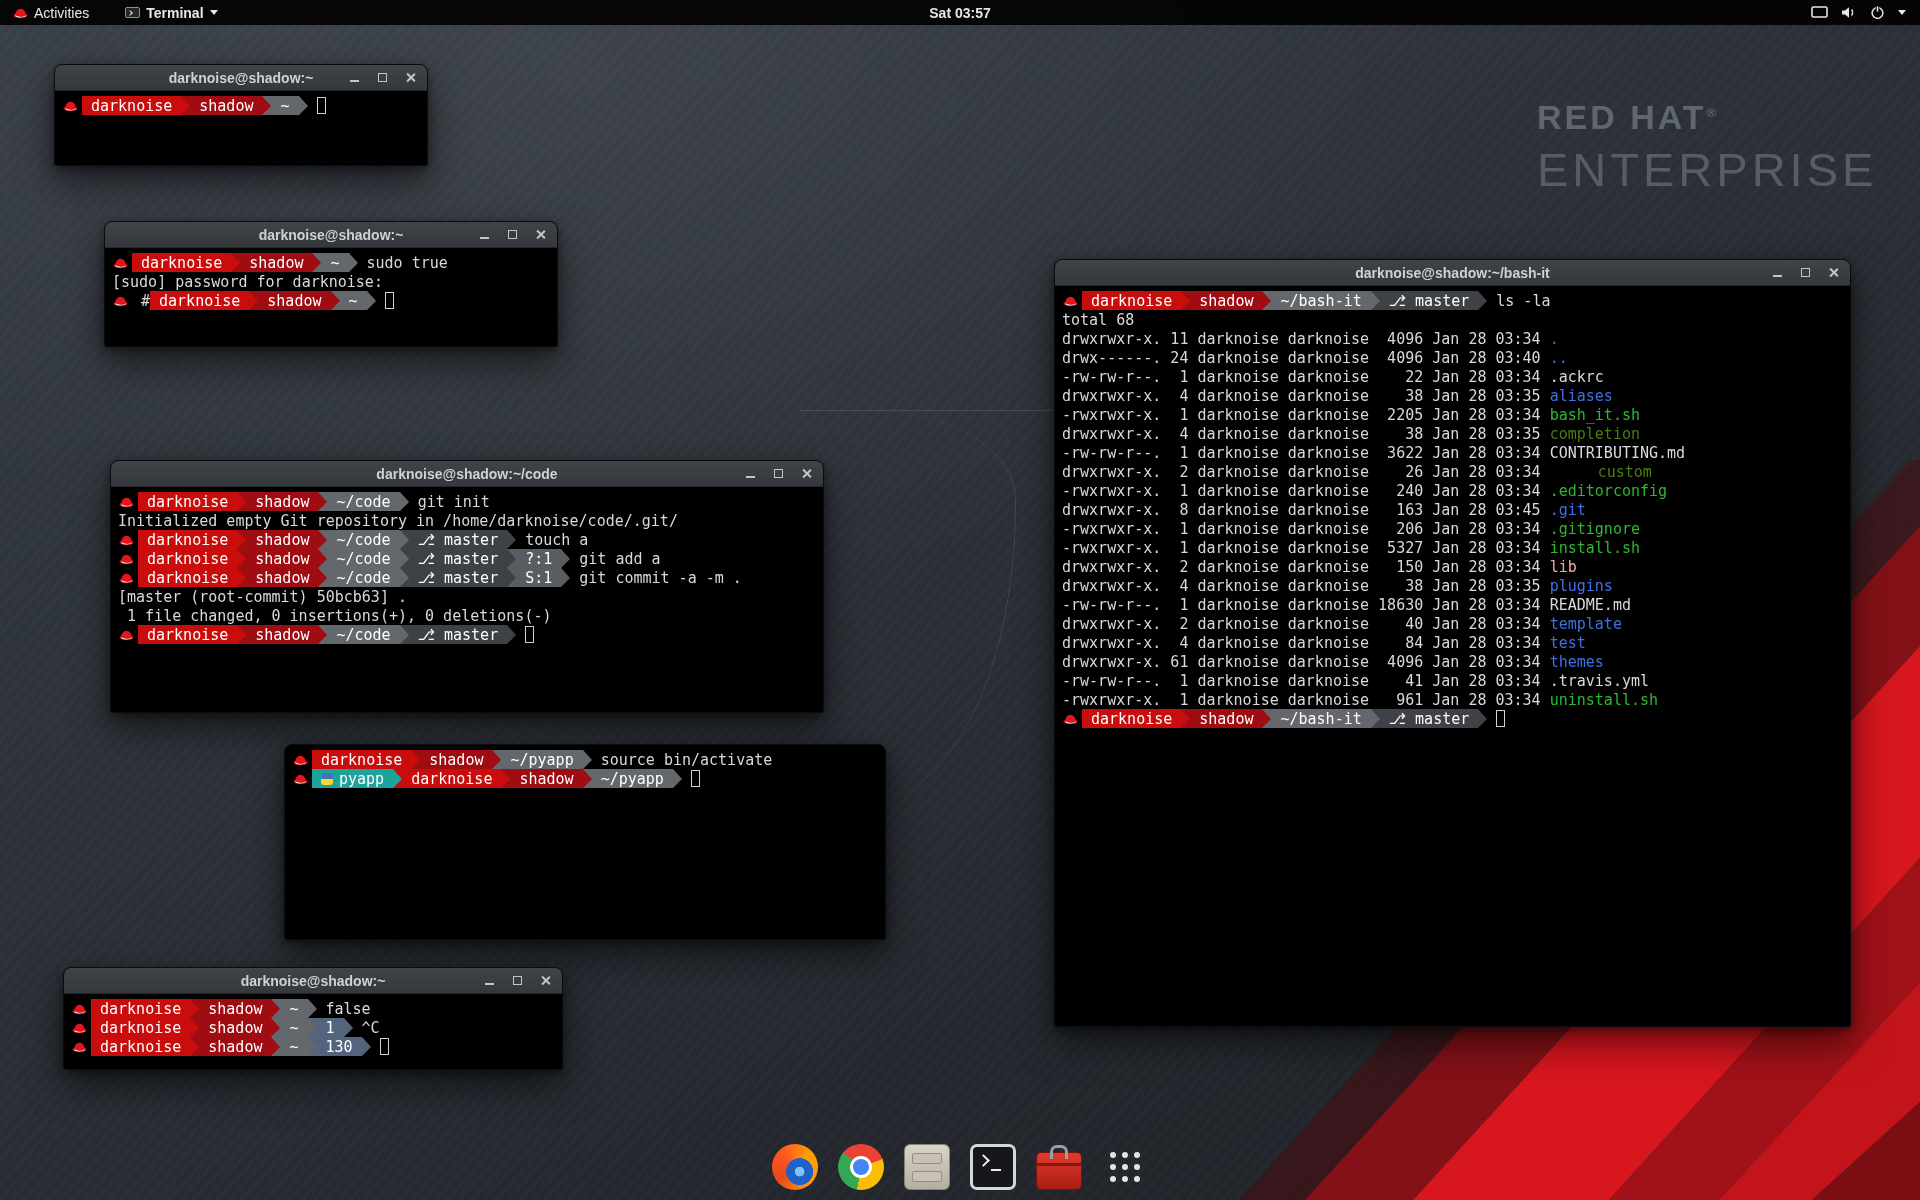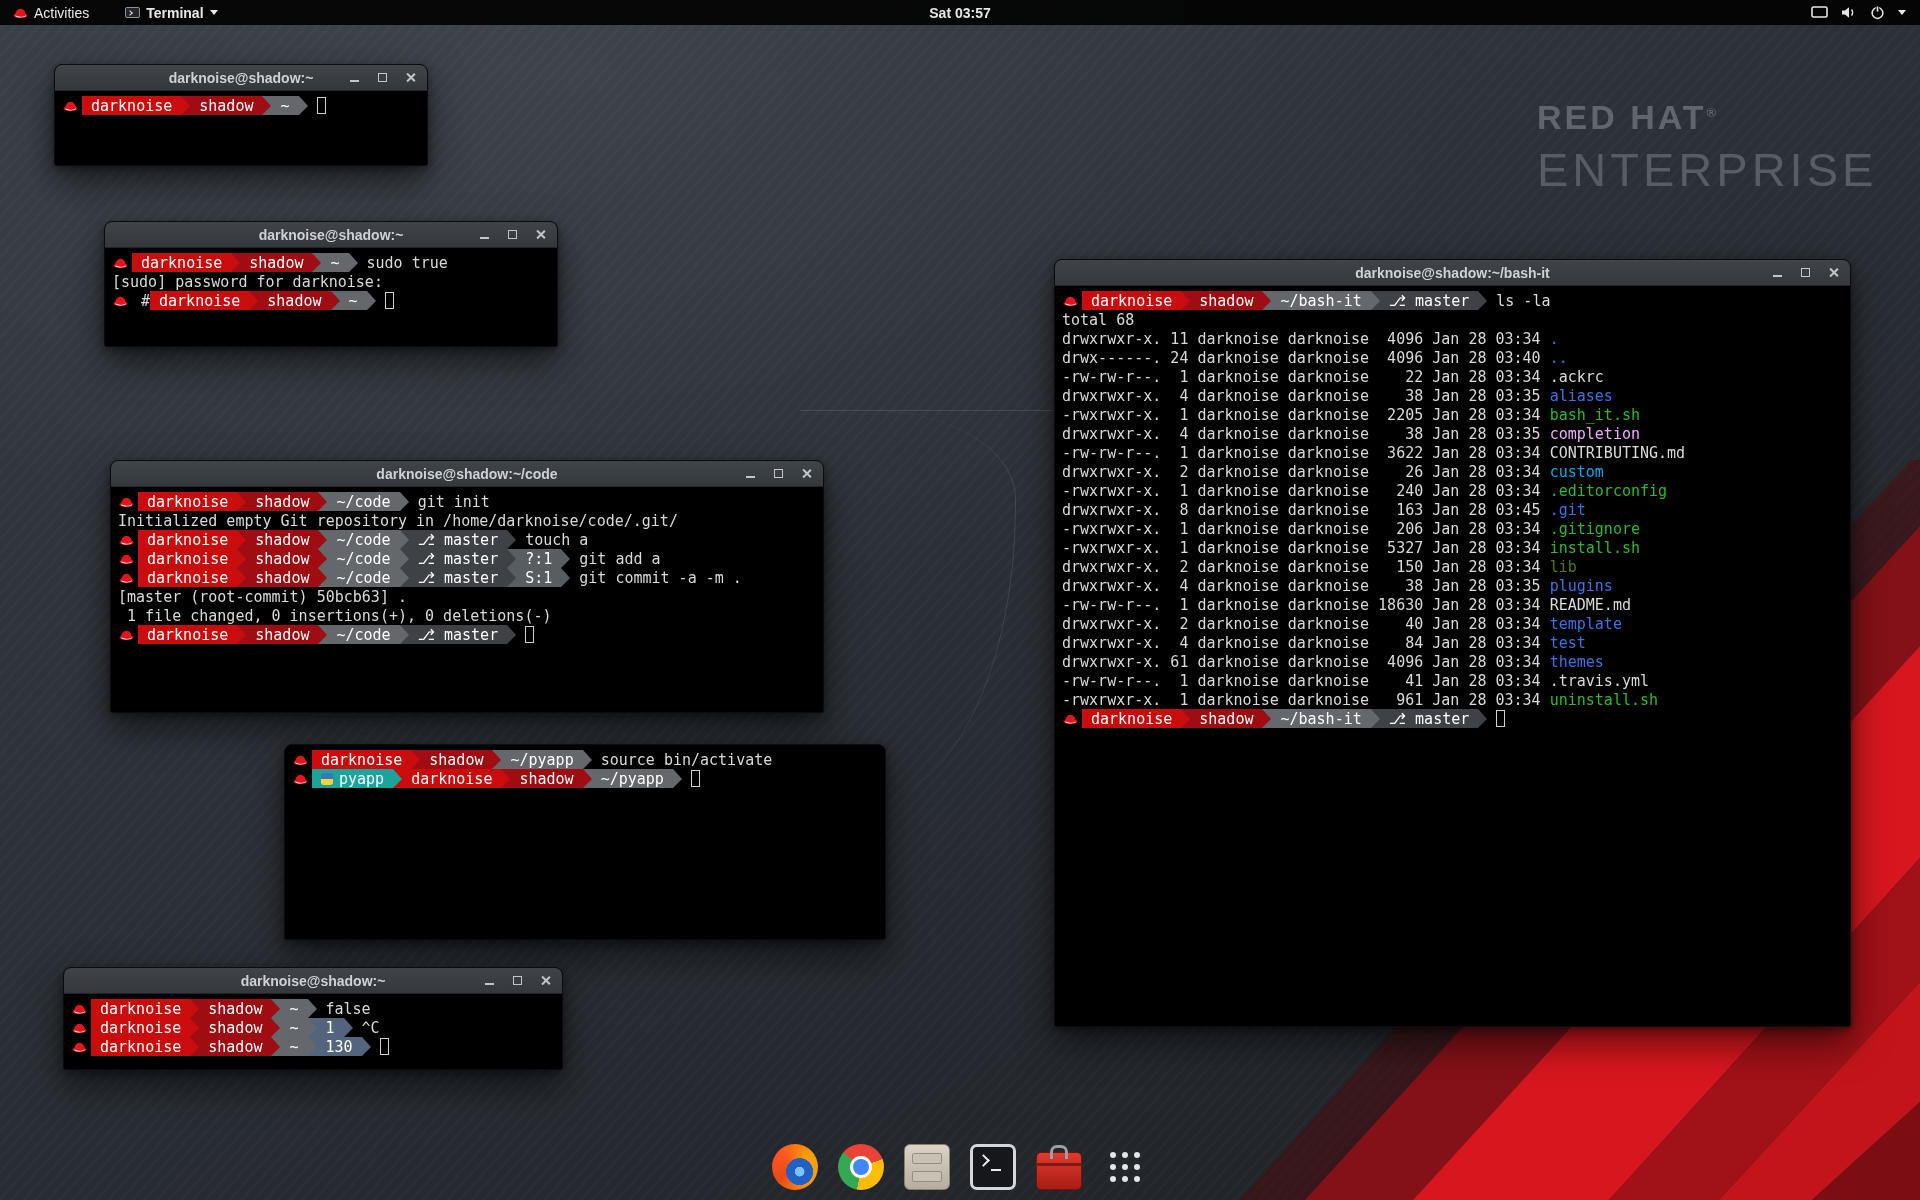--- a/index.html
+++ b/index.html
@@ -315,28 +315,28 @@
               <ellipse cx="8" cy="8.6" rx="7.6" ry="3" fill="#b10d12"></ellipse>
               <path d="M2.4 8.2 C2.6 4.6 4.6 1.4 8 1.4 C11.4 1.4 13.4 4.6 13.6 8.2 C10 10 6 10 2.4 8.2 Z" fill="#e8141c"></path>
               <path d="M2.2 8.4 C6.4 10.6 10.4 10.4 13.8 8.3 C14 8.9 13.8 9.3 13.2 9.7 C9.8 11.3 5.6 11.2 2.8 9.6 C2.3 9.2 2.1 8.9 2.2 8.4 Z" fill="#f5f5f5"></path>
             </svg></span><span class="pl-seg" style="background: rgb(201, 13, 13);">darknoise</span><span class="pl-sep" style="border-left-color: rgb(201, 13, 13); background: rgb(159, 12, 18);"></span><span class="pl-seg" style="background: rgb(159, 12, 18);">shadow</span><span class="pl-sep" style="border-left-color: rgb(159, 12, 18); background: rgb(100, 104, 108);"></span><span class="pl-seg" style="background: rgb(100, 104, 108);">~/bash-it</span><span class="pl-sep" style="border-left-color: rgb(100, 104, 108); background: rgb(62, 66, 70);"></span><span class="pl-seg" style="background: rgb(62, 66, 70);">⎇ master</span><span class="pl-sep" style="border-left-color: rgb(62, 66, 70);"></span><span class="t-cmd">ls -la</span></div>
         <div class="t-line"><span>total 68</span></div>
         <div class="t-line"><span>drwxrwxr-x. 11 darknoise darknoise  4096 Jan 28 03:34 </span><span style="color: rgb(63, 113, 227);">.</span></div>
         <div class="t-line"><span>drwx------. 24 darknoise darknoise  4096 Jan 28 03:40 </span><span style="color: rgb(63, 113, 227);">..</span></div>
         <div class="t-line"><span>-rw-rw-r--.  1 darknoise darknoise    22 Jan 28 03:34 </span><span style="color: rgb(217, 217, 217);">.ackrc</span></div>
         <div class="t-line"><span>drwxrwxr-x.  4 darknoise darknoise    38 Jan 28 03:35 </span><span style="color: rgb(63, 113, 227);">aliases</span></div>
         <div class="t-line"><span>-rwxrwxr-x.  1 darknoise darknoise  2205 Jan 28 03:34 </span><span style="color: rgb(46, 184, 46);">bash_it.sh</span></div>
-        <div class="t-line"><span>drwxrwxr-x.  4 darknoise darknoise    38 Jan 28 03:35 </span><span style="color: #f0abfc;">completion</span></div>
+        <div class="t-line"><span>drwxrwxr-x.  4 darknoise darknoise    38 Jan 28 03:35 </span><span style="color: #4d7c0f;">completion</span></div>
         <div class="t-line"><span>-rw-rw-r--.  1 darknoise darknoise  3622 Jan 28 03:34 </span><span style="color: rgb(217, 217, 217);">CONTRIBUTING.md</span></div>
-        <div class="t-line"><span>drwxrwxr-x.  2 darknoise darknoise    26 Jan 28 03:34 </span><span style="color: #0ea5e9;">custom</span></div>
+        <div class="t-line"><span>drwxrwxr-x.  2 darknoise darknoise    26 Jan 28 03:34 </span><span style="color: #4d7c0f; margin-left: 48px;">custom</span></div>
         <div class="t-line"><span>-rwxrwxr-x.  1 darknoise darknoise   240 Jan 28 03:34 </span><span style="color: rgb(46, 184, 46);">.editorconfig</span></div>
         <div class="t-line"><span>drwxrwxr-x.  8 darknoise darknoise   163 Jan 28 03:45 </span><span style="color: rgb(63, 113, 227);">.git</span></div>
         <div class="t-line"><span>-rwxrwxr-x.  1 darknoise darknoise   206 Jan 28 03:34 </span><span style="color: rgb(46, 184, 46);">.gitignore</span></div>
         <div class="t-line"><span>-rwxrwxr-x.  1 darknoise darknoise  5327 Jan 28 03:34 </span><span style="color: rgb(46, 184, 46);">install.sh</span></div>
-        <div class="t-line"><span>drwxrwxr-x.  2 darknoise darknoise   150 Jan 28 03:34 </span><span style="color: #4d7c0f;">lib</span></div>
+        <div class="t-line"><span>drwxrwxr-x.  2 darknoise darknoise   150 Jan 28 03:34 </span><span style="color: #fca5a5;">lib</span></div>
         <div class="t-line"><span>drwxrwxr-x.  4 darknoise darknoise    38 Jan 28 03:35 </span><span style="color: rgb(63, 113, 227);">plugins</span></div>
         <div class="t-line"><span>-rw-rw-r--.  1 darknoise darknoise 18630 Jan 28 03:34 </span><span style="color: rgb(217, 217, 217);">README.md</span></div>
         <div class="t-line"><span>drwxrwxr-x.  2 darknoise darknoise    40 Jan 28 03:34 </span><span style="color: rgb(63, 113, 227);">template</span></div>
         <div class="t-line"><span>drwxrwxr-x.  4 darknoise darknoise    84 Jan 28 03:34 </span><span style="color: rgb(63, 113, 227);">test</span></div>
         <div class="t-line"><span>drwxrwxr-x. 61 darknoise darknoise  4096 Jan 28 03:34 </span><span style="color: rgb(63, 113, 227);">themes</span></div>
         <div class="t-line"><span>-rw-rw-r--.  1 darknoise darknoise    41 Jan 28 03:34 </span><span style="color: rgb(217, 217, 217);">.travis.yml</span></div>
         <div class="t-line"><span>-rwxrwxr-x.  1 darknoise darknoise   961 Jan 28 03:34 </span><span style="color: rgb(46, 184, 46);">uninstall.sh</span></div>
         <div class="t-line"><span class="rh-ico"><svg width="15" height="12" viewBox="0 0 16 12">
               <ellipse cx="8" cy="8.6" rx="7.6" ry="3" fill="#b10d12"></ellipse>
               <path d="M2.4 8.2 C2.6 4.6 4.6 1.4 8 1.4 C11.4 1.4 13.4 4.6 13.6 8.2 C10 10 6 10 2.4 8.2 Z" fill="#e8141c"></path>

